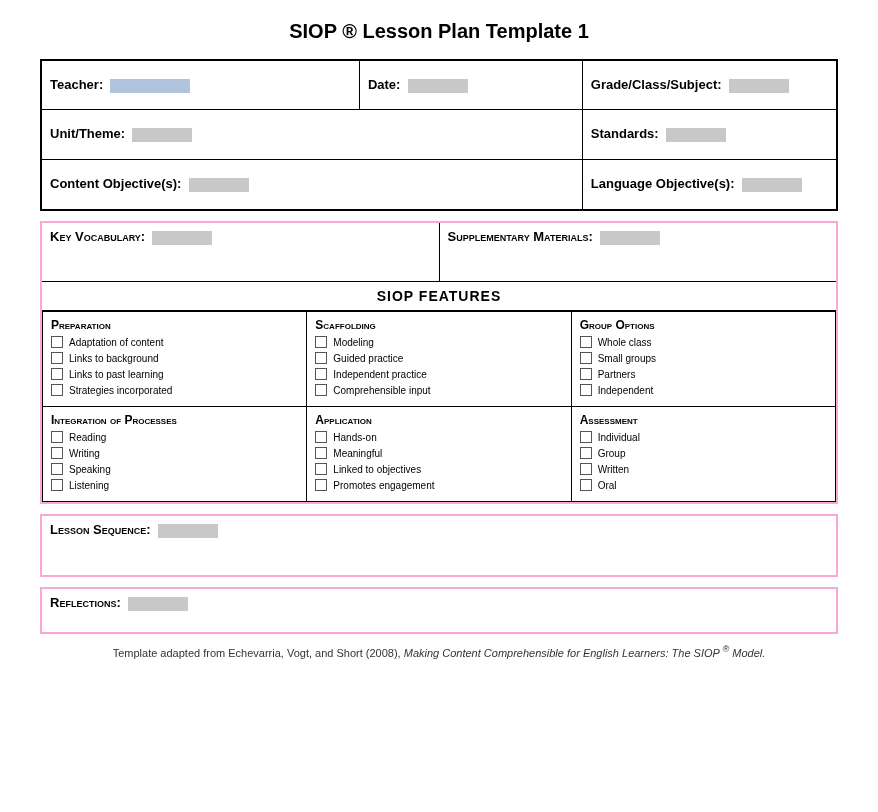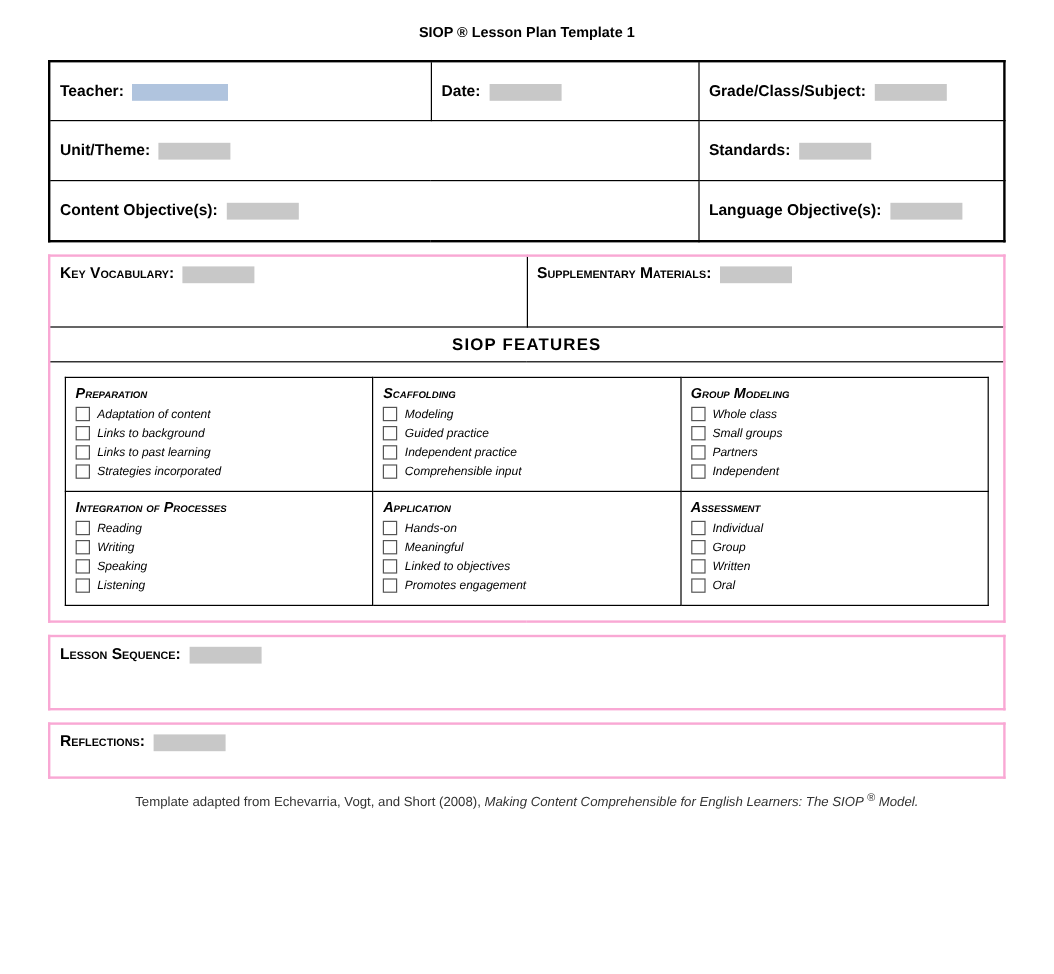--- a/index.html
+++ b/index.html
@@ -7,21 +7,21 @@
       font-family: 'Times New Roman', Times, serif;
       background: #fff;
       color: #000;
       width: 878px;
       min-height: 812px;
       padding: 20px 40px 20px 40px;
       font-size: 13px;
     }
     h1.page-title {
       text-align: center;
-      font-size: 12px;
+      font-size: 20px;
       font-weight: bold;
       margin-bottom: 16px;
       font-family: Arial, sans-serif;
     }
     .outer-table {
       width: 100%;
       border-collapse: collapse;
       border: 2px solid #000;
       margin-bottom: 10px;
     }
@@ -185,21 +185,21 @@
       <span class="small-caps-label">Supplementary Materials:</span>
       <span class="field-value"></span>
     </td>
   </tr>
 
   <tr>
     <td colspan="2" class="section-header">SIOP FEATURES</td>
   </tr>
 
   <tr>
-    <td colspan="2" style="padding:12px; border:none;font-style:italic;">
+    <td colspan="2" style="padding:0; border:none;">
       <table style="width:100%; border-collapse:collapse;">
         <tbody>
               <tr>
           <td class="features-col">
             <div class="col-header">Preparation</div>
             <div class="checkbox-item">
               <span class="checkbox-box"></span>
               <span>Adaptation of content</span>
             </div>
             <div class="checkbox-item">
@@ -228,21 +228,21 @@
             <div class="checkbox-item">
               <span class="checkbox-box"></span>
               <span>Independent practice</span>
             </div>
             <div class="checkbox-item">
               <span class="checkbox-box"></span>
               <span>Comprehensible input</span>
             </div>
           </td>
           <td class="features-col">
-            <div class="col-header">Group Modeling</div>
+            <div class="col-header">Group Options</div>
             <div class="checkbox-item">
               <span class="checkbox-box"></span>
               <span>Whole class</span>
             </div>
             <div class="checkbox-item">
               <span class="checkbox-box"></span>
               <span>Small groups</span>
             </div>
             <div class="checkbox-item">
               <span class="checkbox-box"></span>

